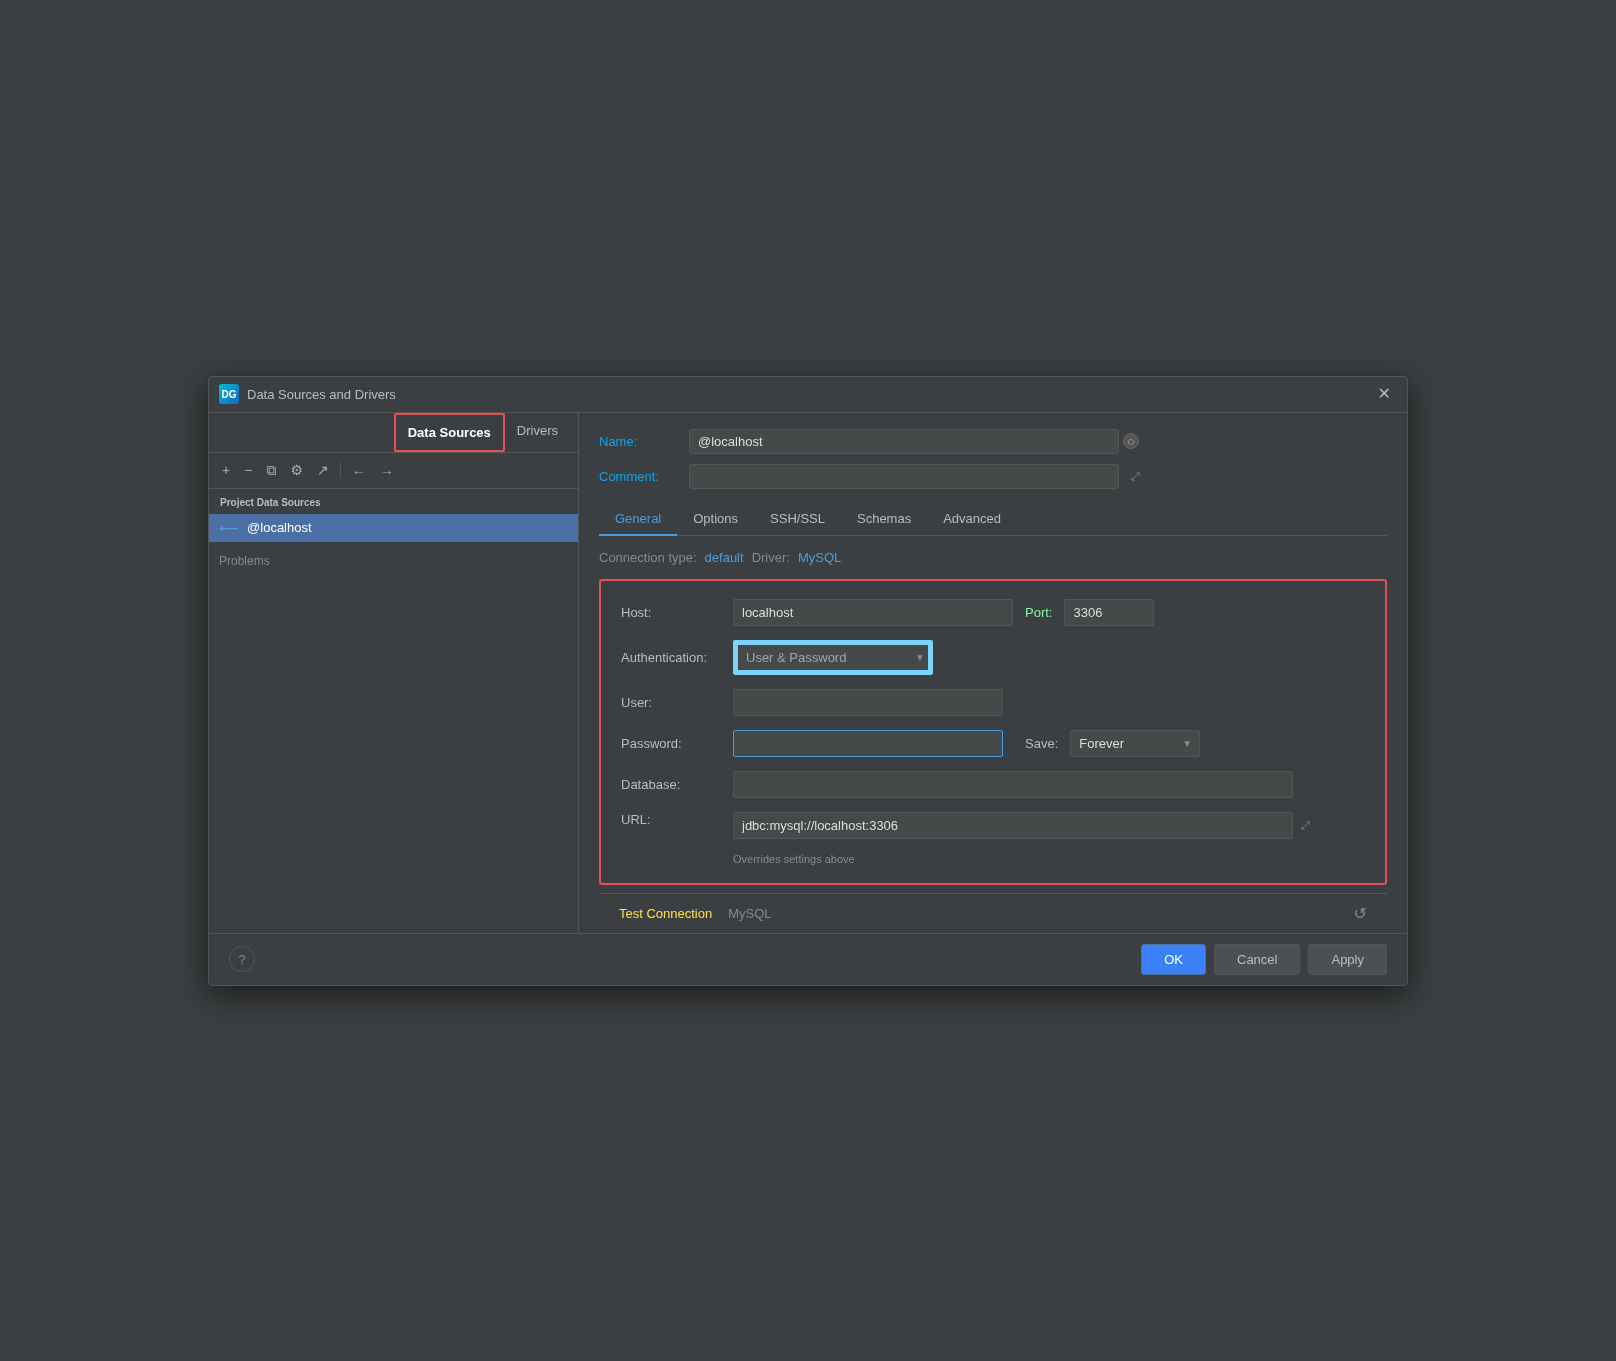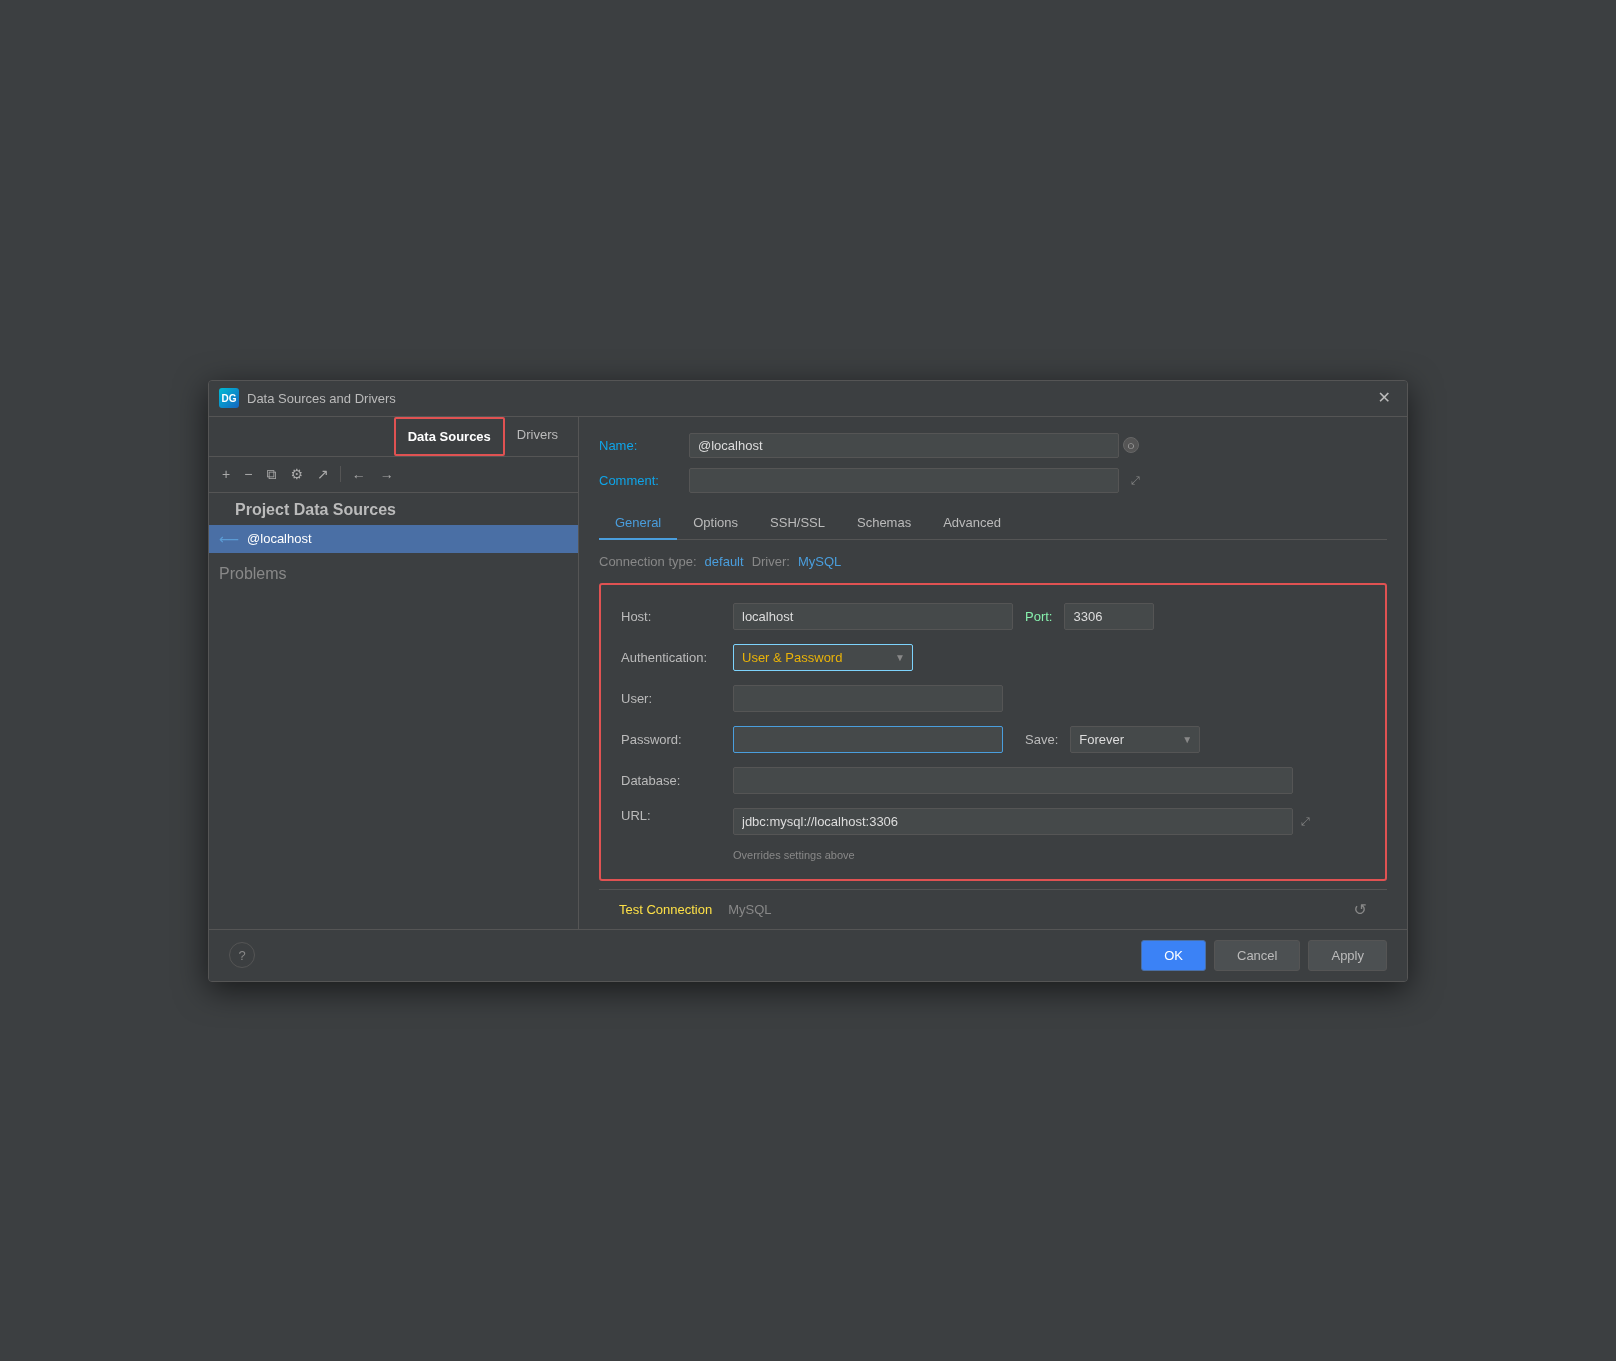--- a/index.html
+++ b/index.html
@@ -112,24 +112,24 @@
       font-size: 14px;
       border-radius: 2px;
     }
     .toolbar-separator {
       width: 1px;
       height: 16px;
       background: #555;
       margin: 0 2px;
     }
     .sidebar-section-label {
-      padding: 8px 26px 6px;
+      padding: 8px 11px 6px;
       font-weight: bold;
       color: #bbbbbb;
-      font-size: 16px;
+      font-size: 10px;
     }
     .sidebar-item {
       display: flex;
       align-items: center;
       gap: 8px;
       padding: 6px 10px;
       cursor: pointer;
     }
     .sidebar-item.selected {
       background: #4a6fa5;
@@ -138,21 +138,21 @@
     .sidebar-item .item-icon {
       color: #5b9bd5;
       font-size: 14px;
     }
     .sidebar-item .item-label {
       font-size: 13px;
     }
     .sidebar-problems {
       padding: 8px 10px;
       color: #888;
-      font-size: 16px;
+      font-size: 12px;
       margin-top: 4px;
     }
     .right-panel {
       flex: 1;
       display: flex;
       flex-direction: column;
       padding: 16px 20px 0;
     }
     .field-row {
       display: flex;
@@ -253,29 +253,29 @@
       font-size: 11px;
       margin-top: 2px;
       margin-left: 112px;
     }
     .auth-select-wrapper {
       position: relative;
       display: inline-block;
     }
     .auth-select {
       background: #45494a;
-      border: 1px solid #7dd3fc;
-      color: #eab308;
+      border: 5px solid #7dd3fc;
+      color: #a3a3a3;
       padding: 5px 28px 5px 8px;
       border-radius: 2px;
       font-size: 13px;
       outline: none;
       appearance: none;
       -webkit-appearance: none;
-      width: 180px;
+      width: 200px;
       cursor: pointer;
     }
     .auth-select-arrow {
       position: absolute;
       right: 8px;
       top: 50%;
       transform: translateY(-50%);
       color: #888;
       pointer-events: none;
       font-size: 10px;

